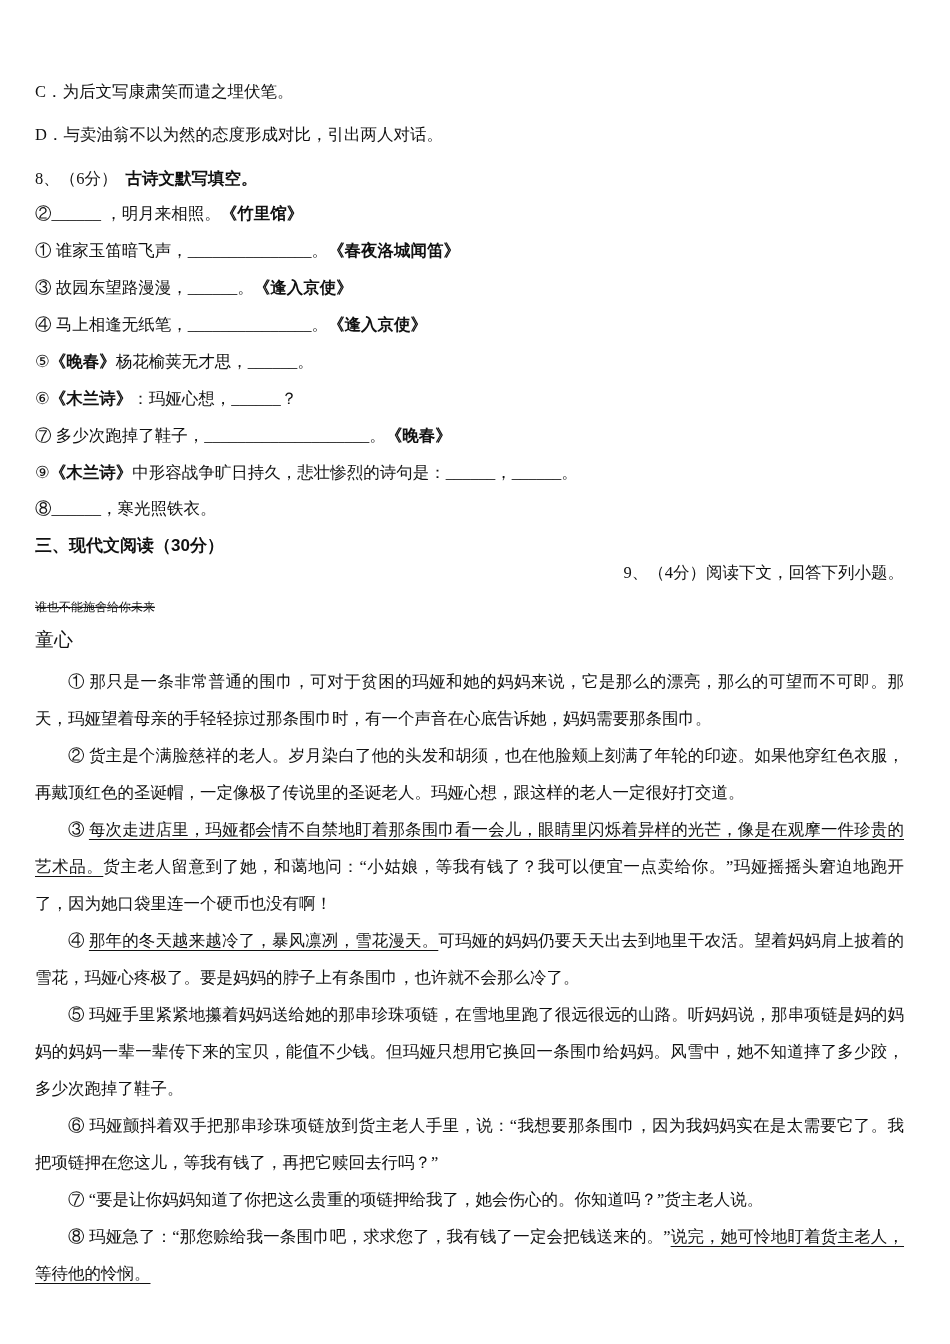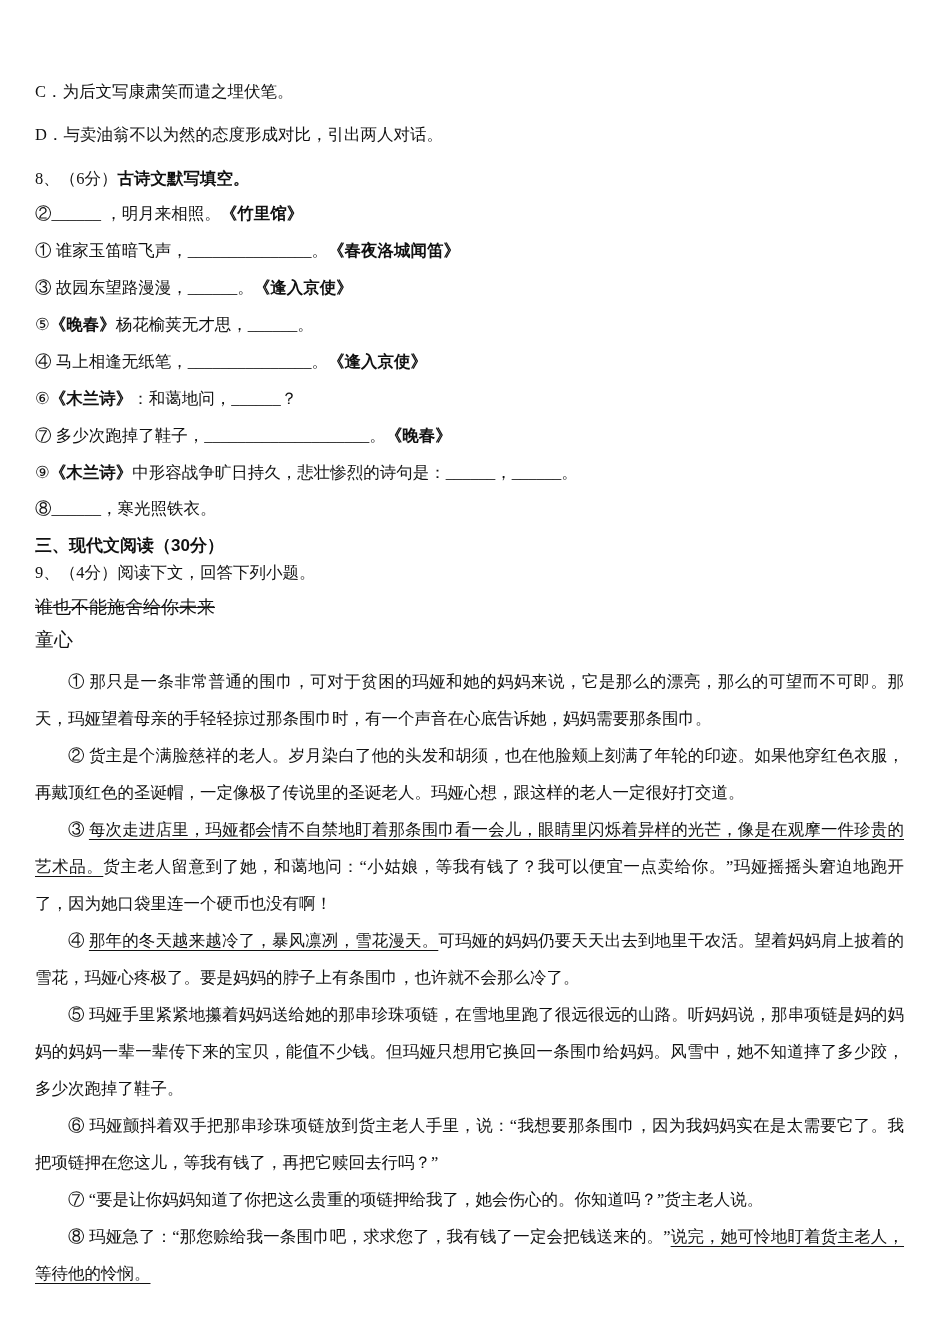--- a/index.html
+++ b/index.html
@@ -20,40 +20,42 @@
     line-height: 22px;
     margin-bottom: 21px;
   }
   .q8-heading {
     line-height: 22px;
     margin: 0 0 12px 0;
   }
   .heiti {
     font-family: "Liberation Sans", "DejaVu Sans", sans-serif;
     font-weight: bold;
+    margin-left: 8px;
   }
   .q8-item {
     line-height: 22px;
     margin-bottom: 14px;
   }
   .bold-seg {
     font-family: "Liberation Sans", "DejaVu Sans", sans-serif;
     font-weight: bold;
   }
   .section-heading {
     line-height: 23px;
     font-size: 17px;
     margin: 0 0 5px 0;
   }
   .q9-line {
     line-height: 22px;
     margin: 0 0 14px 0;
+    text-align: right;
   }
   .passage-title {
-    font-size: 18px;
+    font-size: 12px;
     line-height: 18px;
     text-decoration: line-through;
     margin: 0 0 14px 0;
   }
   .passage-author {
     font-size: 19px;
     line-height: 20px;
     margin: 0 0 13px 0;
   }
   .passage p {
@@ -80,23 +82,23 @@
       </div>
 
     <div class="q8-heading">
       <span>8、（6分）</span><span class="heiti">古诗文默写填空。</span>
     </div>
 
     <div>
         <div class="q8-item"><span>②______ ，明月来相照。</span><span class="bold-seg">《竹里馆》</span></div>
         <div class="q8-item"><span>① 谁家玉笛暗飞声，_______________。</span><span class="bold-seg">《春夜洛城闻笛》</span></div>
         <div class="q8-item"><span>③ 故园东望路漫漫，______。</span><span class="bold-seg">《逢入京使》</span></div>
+        <div class="q8-item"><span>④ 马上相逢无纸笔，_______________。</span><span class="bold-seg">《逢入京使》</span></div>
         <div class="q8-item"><span>⑤</span><span class="bold-seg">《晚春》</span><span>杨花榆荚无才思，______。</span></div>
-        <div class="q8-item"><span>④ 马上相逢无纸笔，_______________。</span><span class="bold-seg">《逢入京使》</span></div>
-        <div class="q8-item"><span>⑥</span><span class="bold-seg">《木兰诗》</span><span>：和蔼地问，______？</span></div>
+        <div class="q8-item"><span>⑥</span><span class="bold-seg">《木兰诗》</span><span>：玛娅心想，______？</span></div>
         <div class="q8-item"><span>⑦ 多少次跑掉了鞋子，____________________。</span><span class="bold-seg">《晚春》</span></div>
         <div class="q8-item"><span>⑨</span><span class="bold-seg">《木兰诗》</span><span>中形容战争旷日持久，悲壮惨烈的诗句是：______，______。</span></div>
         <div class="q8-item"><span>⑧______，寒光照铁衣。</span></div>
       </div>
 
     <div class="section-heading heiti">三、现代文阅读（30分）</div>
 
     <div class="q9-line">9、（4分）阅读下文，回答下列小题。</div>
 
     <div class="passage-title">谁也不能施舍给你未来</div>

